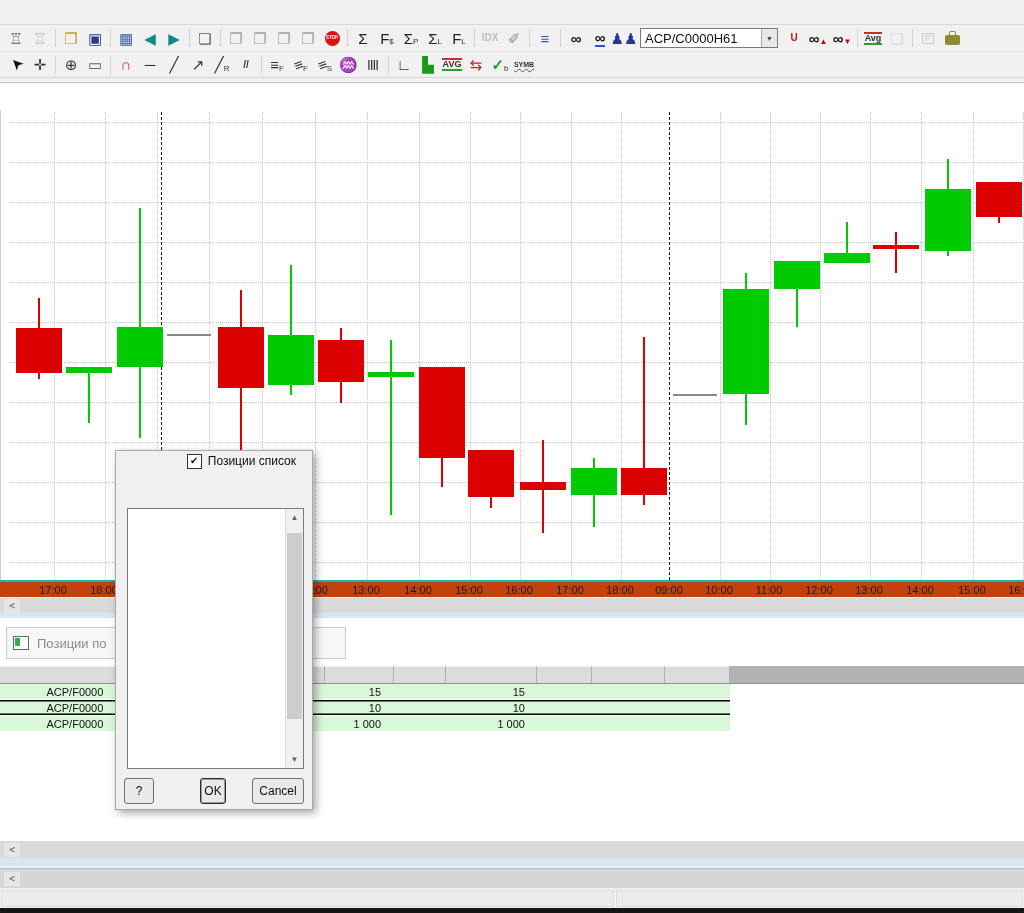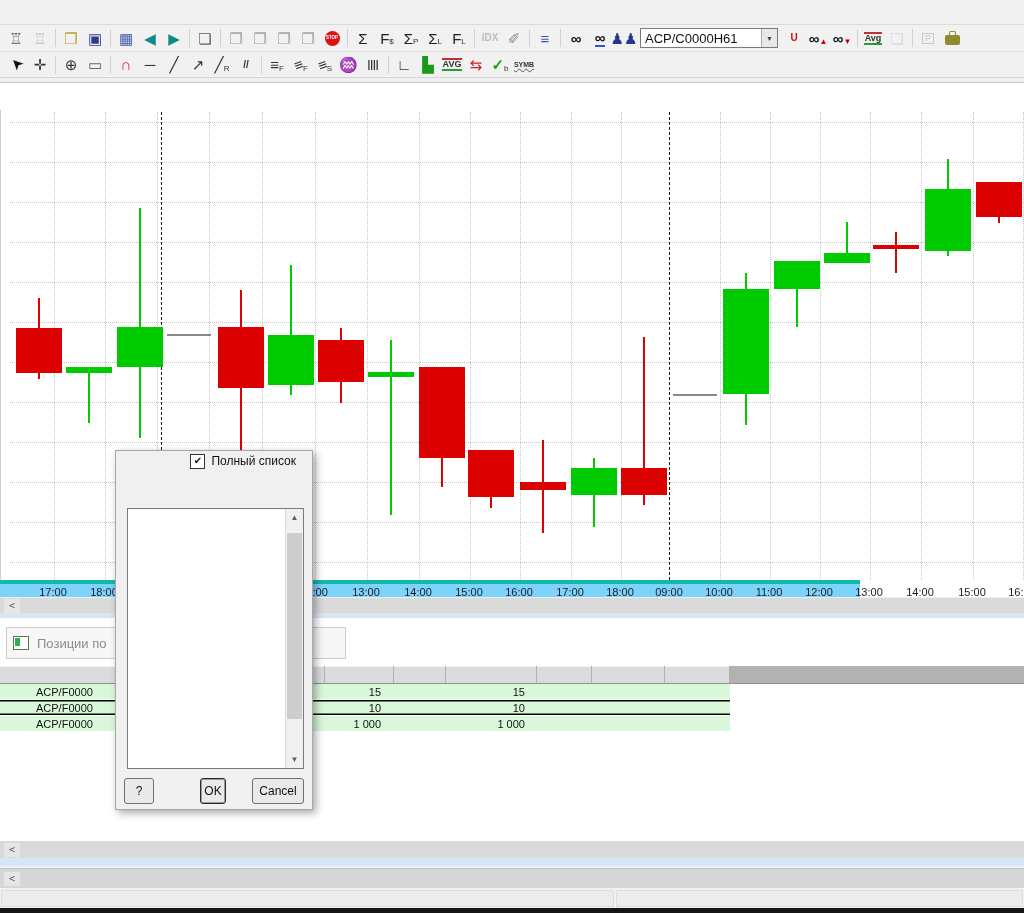--- a/index.html
+++ b/index.html
@@ -53,42 +53,42 @@
   .win-ico svg{position:absolute;left:0;top:0;}
   #plot{left:0;top:110px;width:1024px;height:470px;background:#fff;border-left:1px solid #cfcfcf;}
   .gv{position:absolute;top:2px;height:468px;width:0;border-left:1px dotted #c6c6c6;}
   .gh{position:absolute;left:9px;width:1013px;height:0;border-top:1px dotted #c6c6c6;}
   .gs{position:absolute;top:2px;height:468px;width:0;border-left:1px dashed #1a1a1a;}
   .wick{position:absolute;width:2px;}
   .wick.u{background:#00cb00;}.wick.d{background:#dc0101;}
   .body{position:absolute;width:46px;}
   .body.u{background:#00cb00;}.body.d{background:#dc0101;}
   .flat{position:absolute;width:44px;height:2px;background:#8a8a8a;}
-  #time-axis{left:0;top:580px;width:860px;height:17px;border-top:4px solid #14b8a6;background:#7dd3fc;}
+  #time-axis{left:0;top:580px;width:1024px;height:17px;border-top:2px solid #14b8a6;background:#c2410c;}
   .tlabel{position:absolute;top:2px;transform:translateX(-50%);font-size:11px;color:#1c1c1c;white-space:nowrap;}
   .hscroll{background:#dadada;display:flex;align-items:center;box-sizing:border-box;}
   #chart-scroll{left:0;top:597px;width:1024px;height:16px;border-top:1px solid #eee;}
   .scroll-btn{width:16px;height:14px;background:#e6e6e6;color:#555;display:flex;align-items:center;justify-content:center;
               font-size:10px;margin-left:4px;font-family:"DejaVu Sans Mono",monospace;}
   .blue-edge{background:#d8e5f3;}
   #chart-bottom-edge{left:0;top:613px;width:1024px;height:5px;}
 
   
   #pos-win{left:0;top:618px;width:1024px;height:248px;background:#fff;}
   #pos-titlebox{left:6px;top:627px;width:340px;height:32px;background:#f7f7f7;border:1px solid #cccccc;
                 display:flex;align-items:center;padding-left:6px;box-sizing:border-box;}
   #pos-titlebox .txt{font-size:13px;color:#8b8b8b;margin-left:8px;white-space:nowrap;}
   .pos-ico{width:14px;height:12px;background:#fff;border:1px solid #557755;position:relative;}
   .pos-ico::before{content:"";position:absolute;left:1px;top:1px;width:5px;height:8px;background:#2fae4f;}
   #pos-table{left:0;top:666px;border-collapse:collapse;table-layout:fixed;width:730px;}
   #pos-table th{background:#dcdcdc;border-right:1px solid #b0b0b0;border-top:1px solid #f5f5f5;border-bottom:1px solid #909090;
                 font-weight:normal;font-size:11px;color:#111;padding:1px 3px;white-space:nowrap;overflow:hidden;height:14px;text-align:left;}
   #pos-table td{background:#d9f8d9;font-size:11px;color:#111;padding:0 4px;white-space:nowrap;overflow:hidden;height:15px;
                 border-bottom:1px solid #ffffff;}
-  #pos-table th:nth-child(1),#pos-table td:nth-child(1){text-align:left;padding-left:36px;}
+  #pos-table th:nth-child(1),#pos-table td:nth-child(1){text-align:center;padding-left:36px;}
   #pos-table td:nth-child(1){padding-right:30px;}
   #pos-table td:nth-child(4),#pos-table td:nth-child(6){text-align:right;padding-right:12px;}
   #pos-table th:nth-child(6){text-align:right;}
   #pos-table tr.selected td{box-shadow:inset 0 1.5px 0 0 #000,inset 0 -1.5px 0 0 #000;}
   #pos-header-ext{left:730px;top:666px;width:294px;height:17px;background:#b2b2b2;border-bottom:1px solid #909090;}
   #pos-scroll{left:0;top:841px;width:1024px;height:17px;}
   #pos-bottom-edge{left:0;top:858px;width:1024px;height:8px;}
 
   
   #mdi-scroll{left:0;top:868px;width:1024px;height:20px;background:#d6d6d6;border-top:1px solid #c0c0c0;}
@@ -610,21 +610,21 @@
   </div>
   <div id="statusbar" class="abs">
     <div class="status-pane p1"></div>
     <div class="status-pane p2"></div>
   </div>
   <div id="bottom-strip" class="abs"></div>
 
   <div id="dialog" class="abs">
     <div id="dlg-check">
       <span class="box">✔</span>
-      <span class="lbl">Полный список</span>
+      <span class="lbl">Позиции список</span>
     </div>
     <div id="dlg-list">
       <div id="dlg-items">
 
       <div class="li"></div>
           <div class="li"></div>
           <div class="li"></div>
           <div class="li"></div>
           <div class="li"></div>
           <div class="li"></div>

